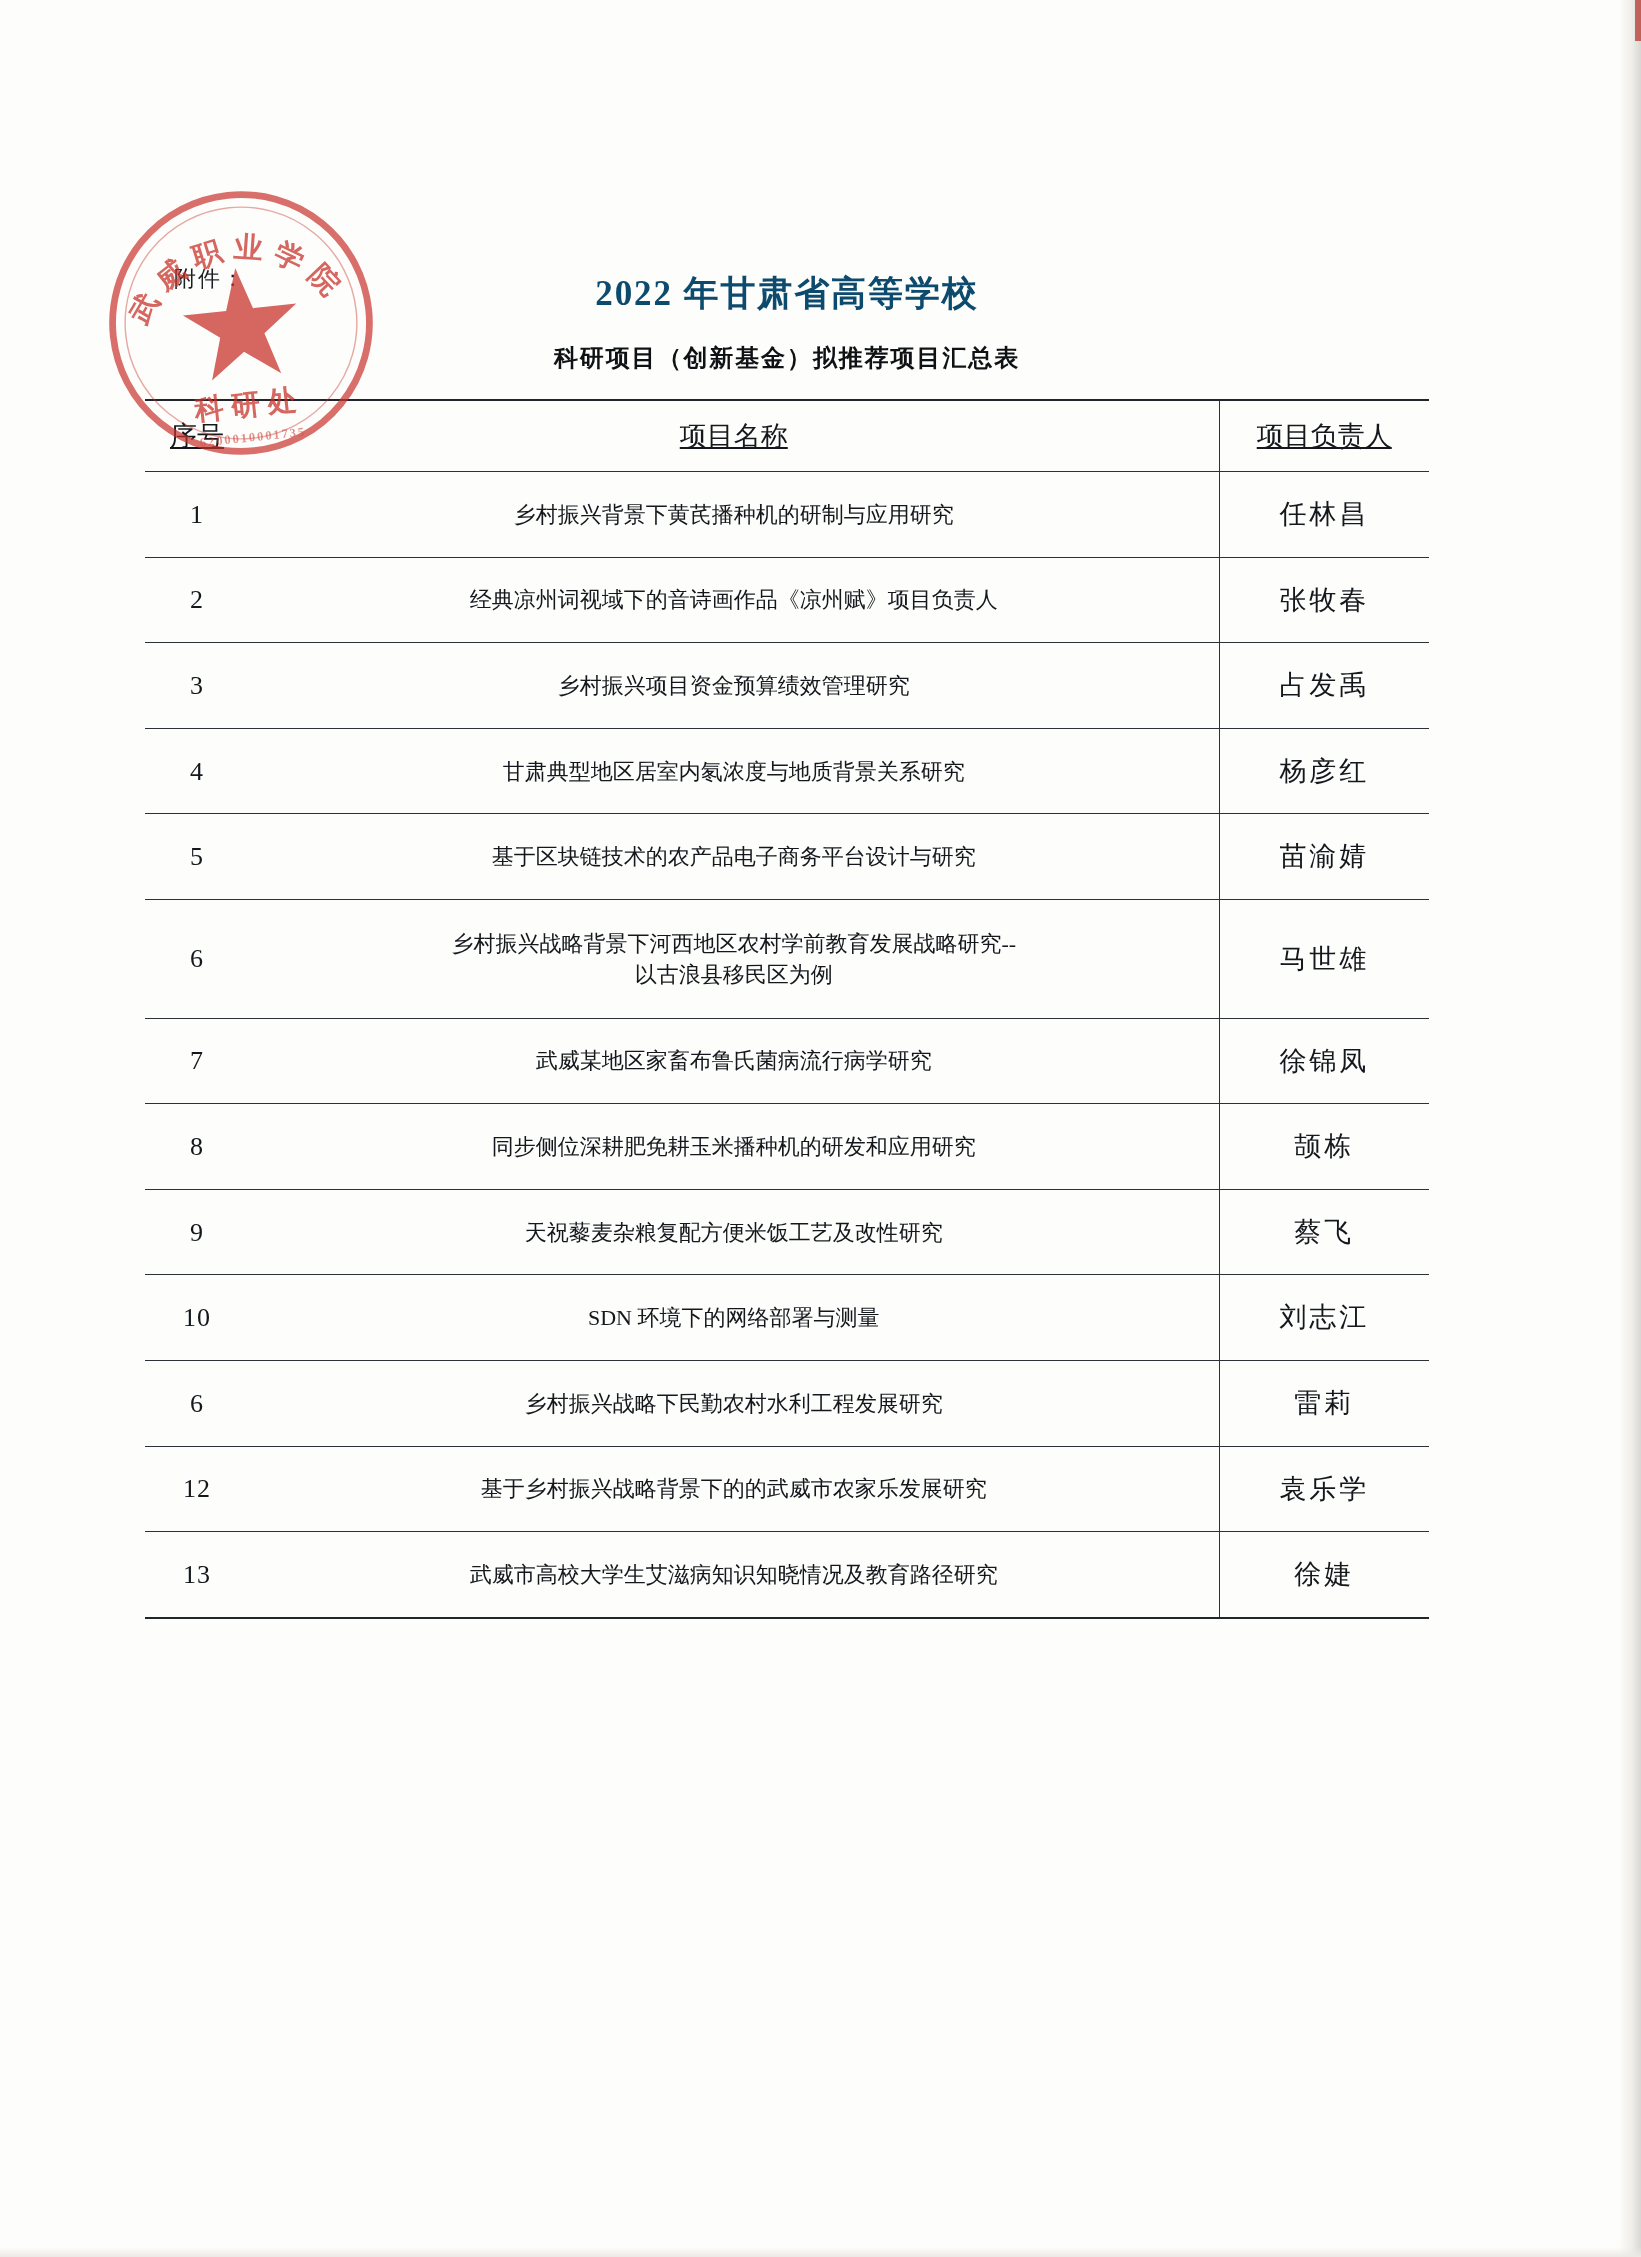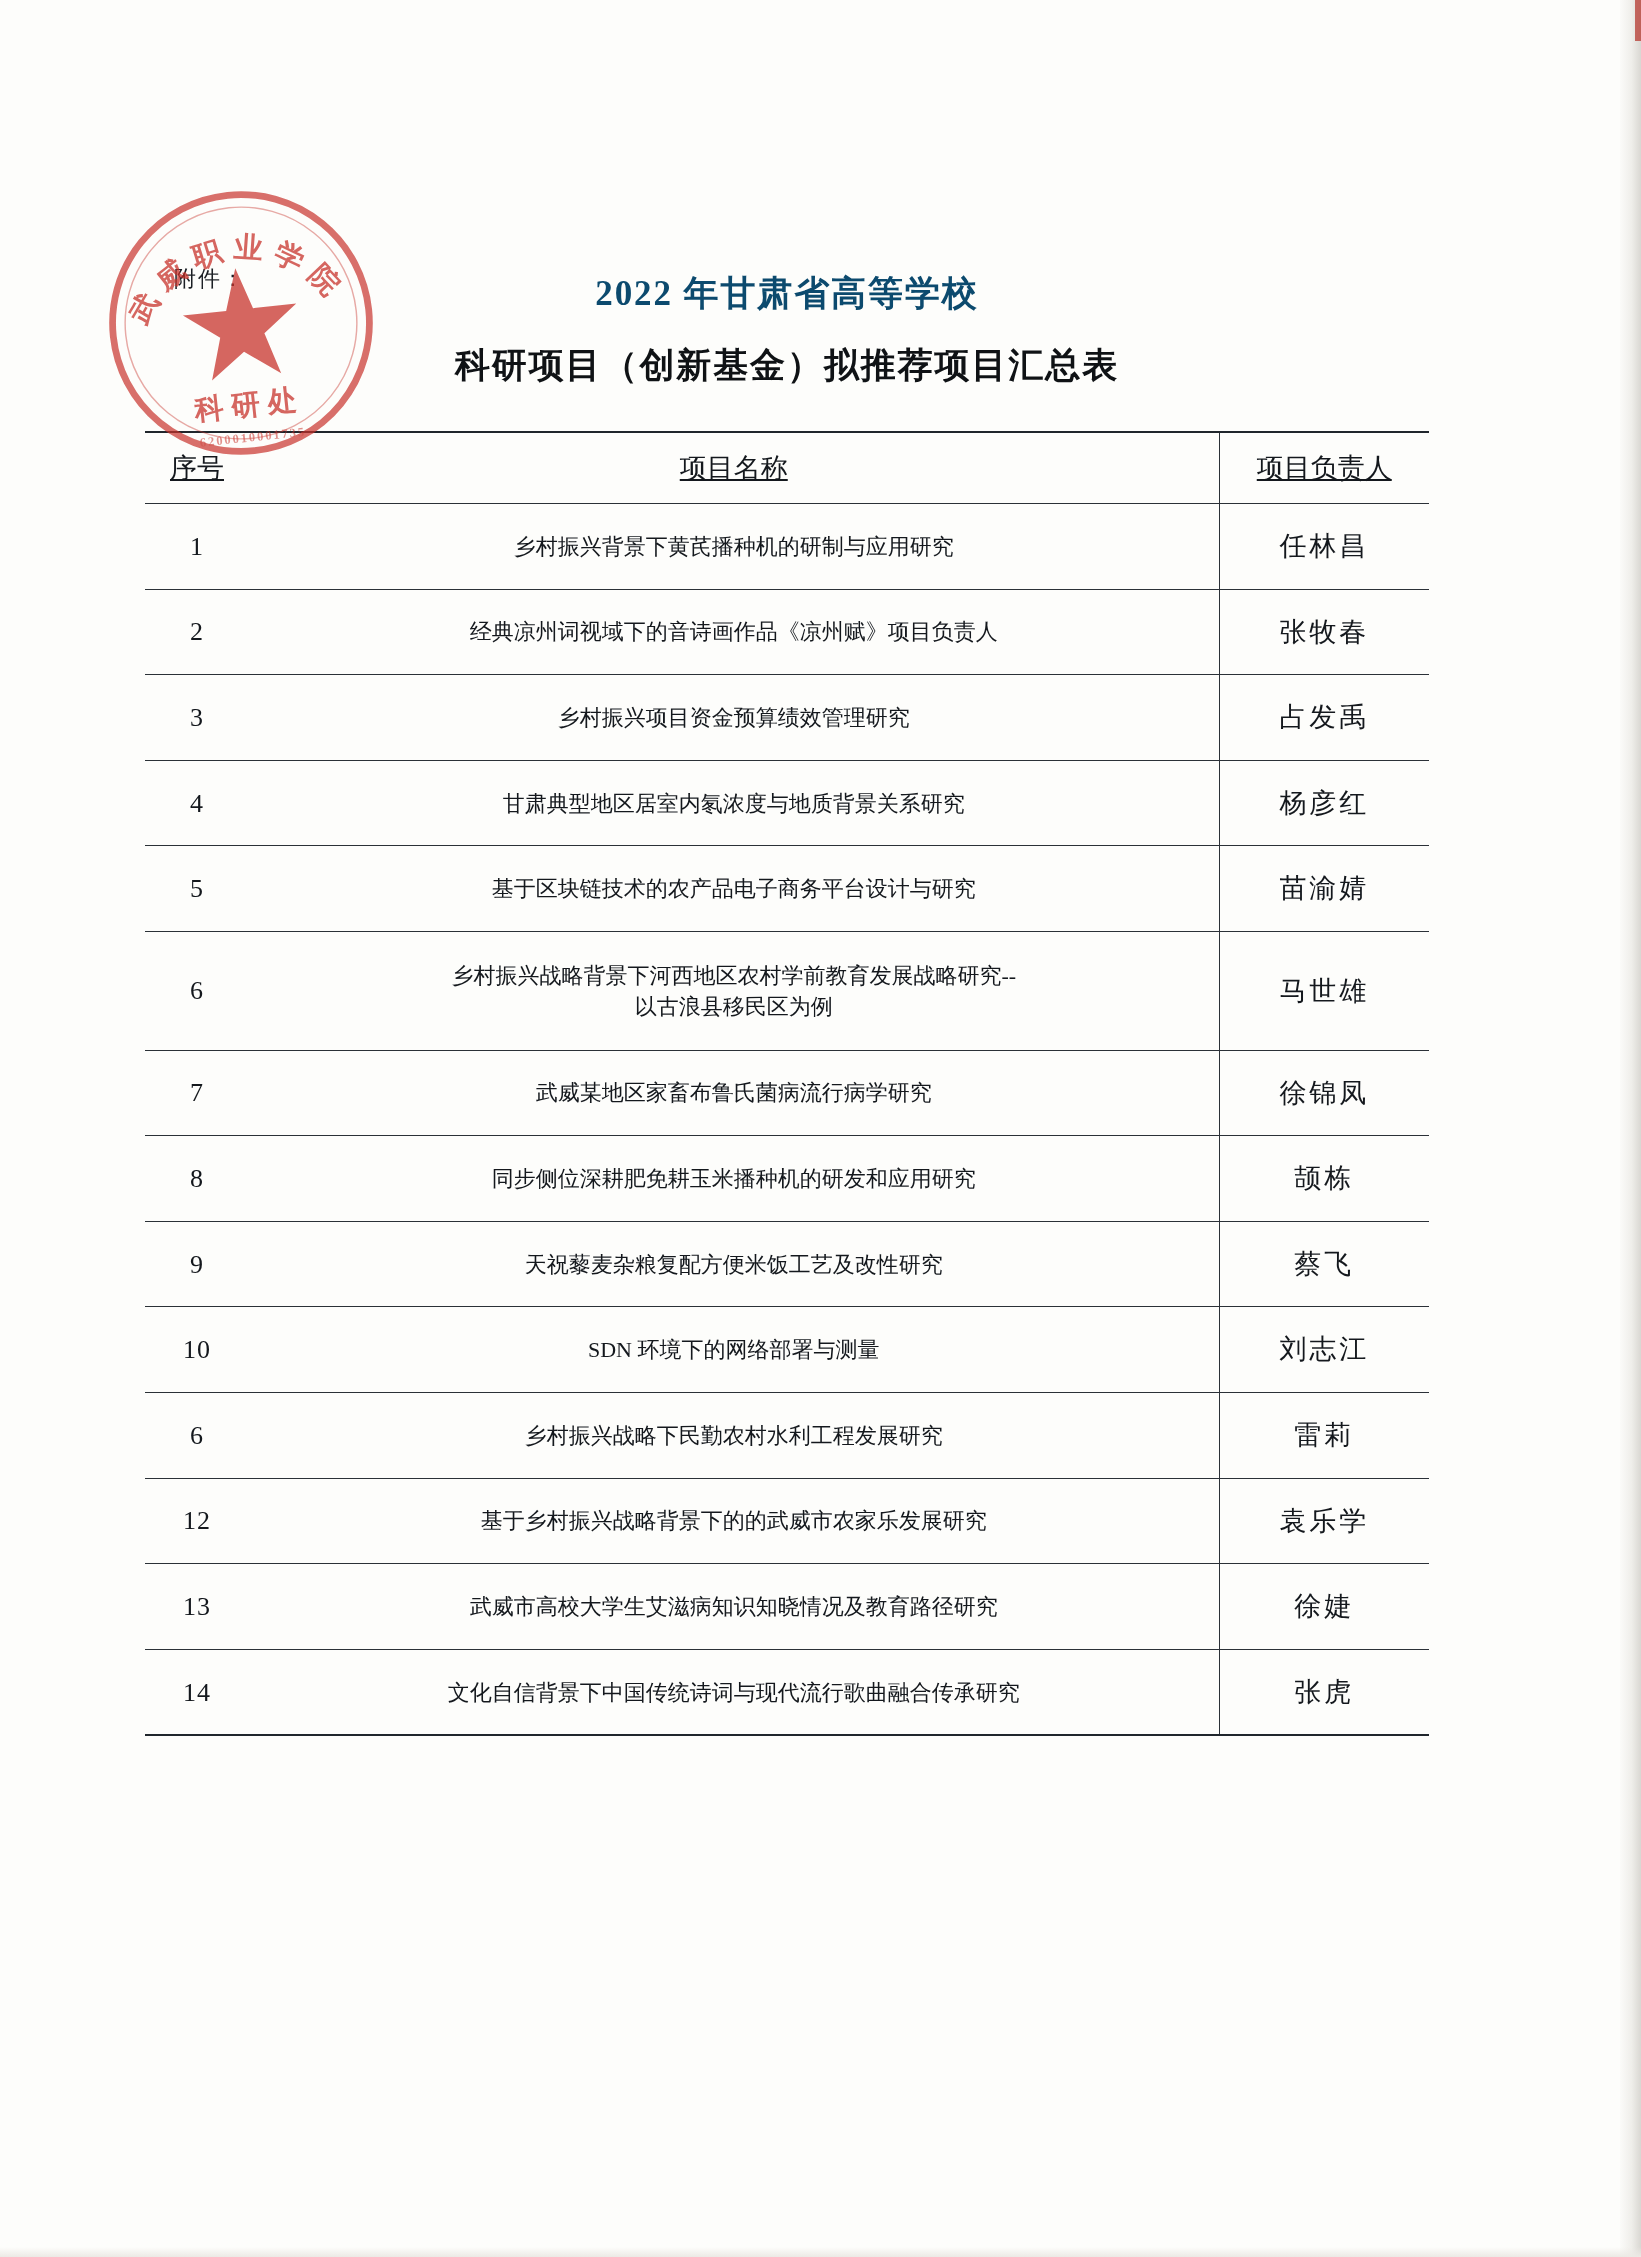--- a/index.html
+++ b/index.html
@@ -68,25 +68,25 @@
     padding-top: 29px;
   }
   .title-line1 {
     font-size: 35px;
     font-weight: bold;
     letter-spacing: 1.9px;
     color: #0c4a6e;
     margin-bottom: 25px;
   }
   .title-line2 {
-    font-size: 35px;
+    font-size: 24px;
     font-weight: bold;
     letter-spacing: 1.9px;
     color: #0f1215;
-    margin-bottom: 42px;
+    margin-bottom: 25px;
   }
 
   
   table.summary {
     border-collapse: collapse;
     width: 1284px;
     margin-top: 9.7px;
     table-layout: fixed;
   }
   table.summary col.c-no    { width: 104px; }
@@ -253,25 +253,20 @@
           <tr>
             <td class="no-cell">12</td>
             <td class="name-cell sep-right">基于乡村振兴战略背景下的的武威市农家乐发展研究</td>
             <td class="owner-cell">袁乐学</td>
           </tr>
           <tr>
             <td class="no-cell">13</td>
             <td class="name-cell sep-right">武威市高校大学生艾滋病知识知晓情况及教育路径研究</td>
             <td class="owner-cell">徐婕</td>
           </tr>
-          <tr>
-            <td class="no-cell">14</td>
-            <td class="name-cell sep-right">文化自信背景下中国传统诗词与现代流行歌曲融合传承研究</td>
-            <td class="owner-cell">张虎</td>
-          </tr>
         </tbody>
     </table>
   </div>
 
   <div class="seal">
     <svg width="280" height="280" viewBox="0 0 290 290" xmlns="http://www.w3.org/2000/svg">
       <circle cx="145" cy="145" r="133" fill="none" stroke="#c8312a" stroke-width="7" opacity="0.85"></circle>
       <circle cx="145" cy="145" r="120" fill="none" stroke="#c8312a" stroke-width="1.5" opacity="0.5"></circle>
       <polygon points="145,88 159,131 204,131 168,158 181,201 145,175 109,201 122,158 86,131 131,131" fill="#c8312a" opacity="0.9"></polygon>
       <path id="arcTop" d="M 40 160 A 108 108 0 0 1 250 160" fill="none"></path>

